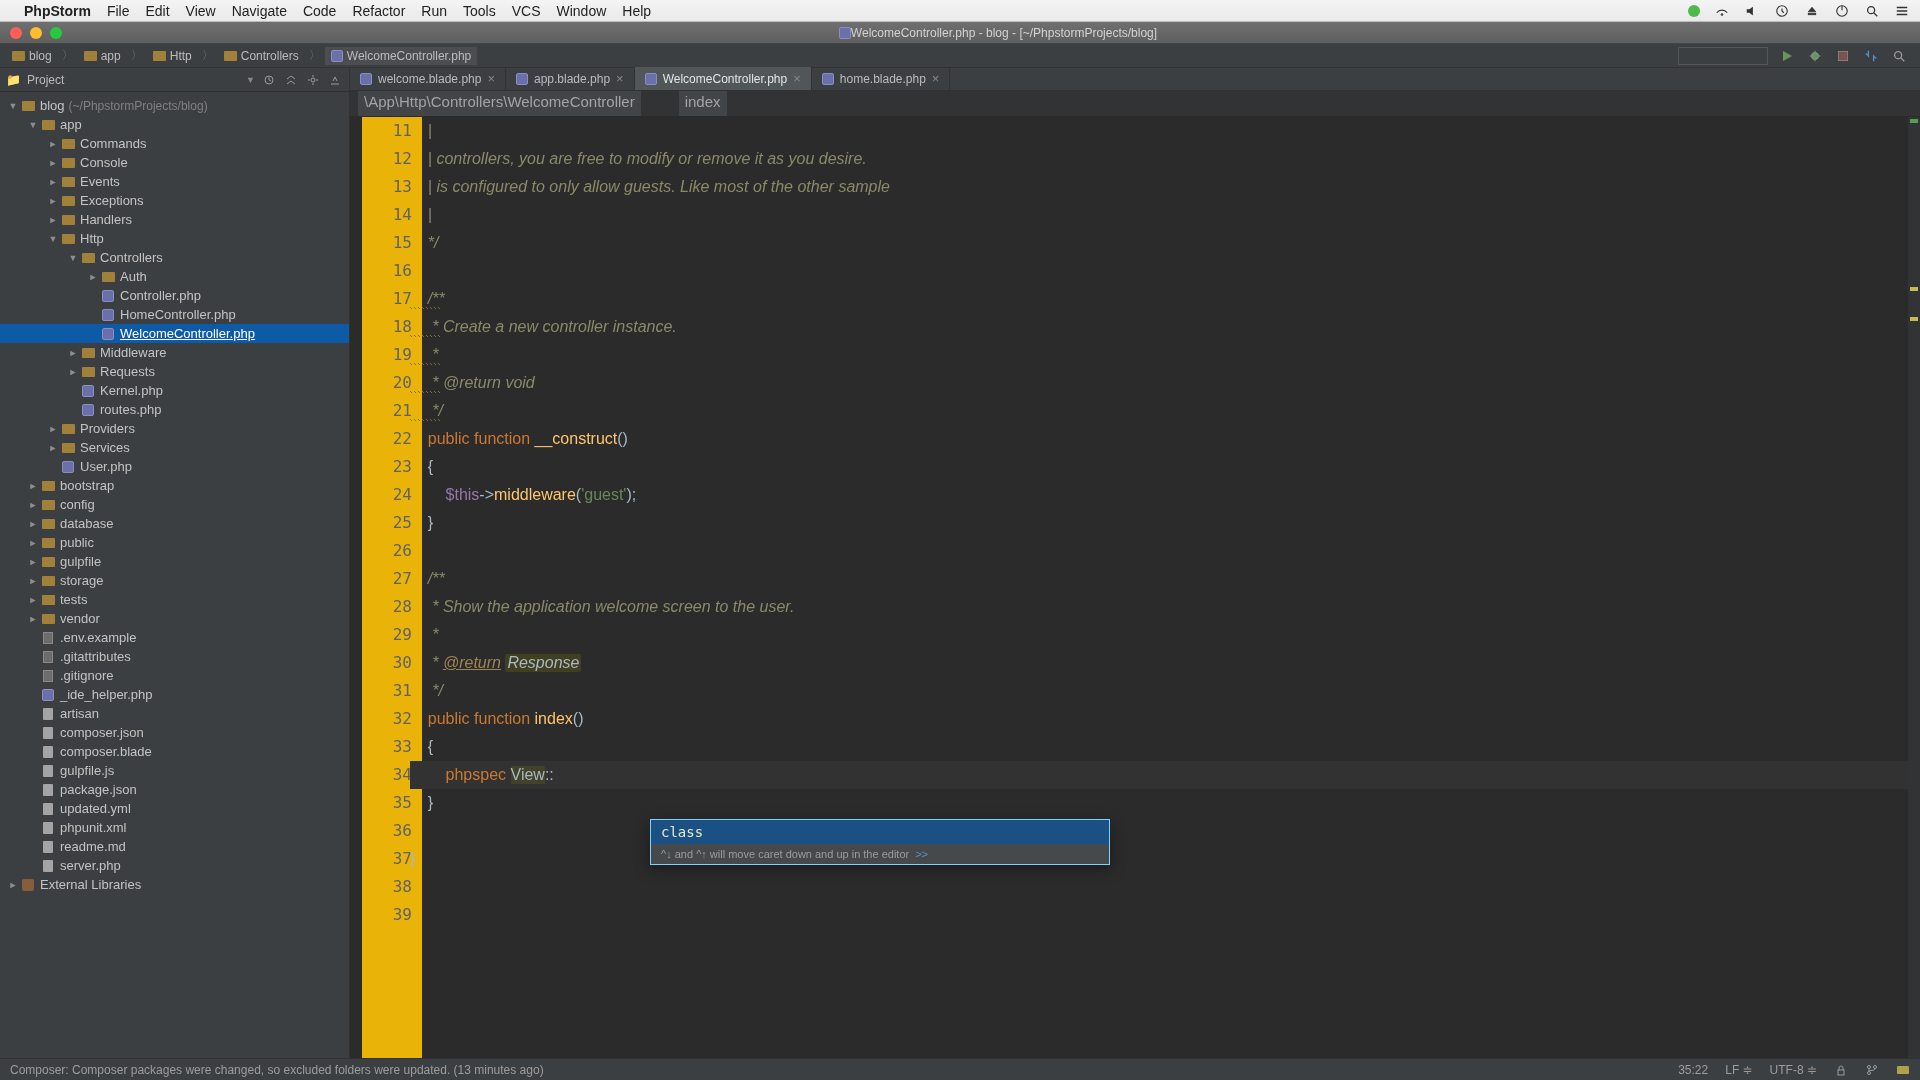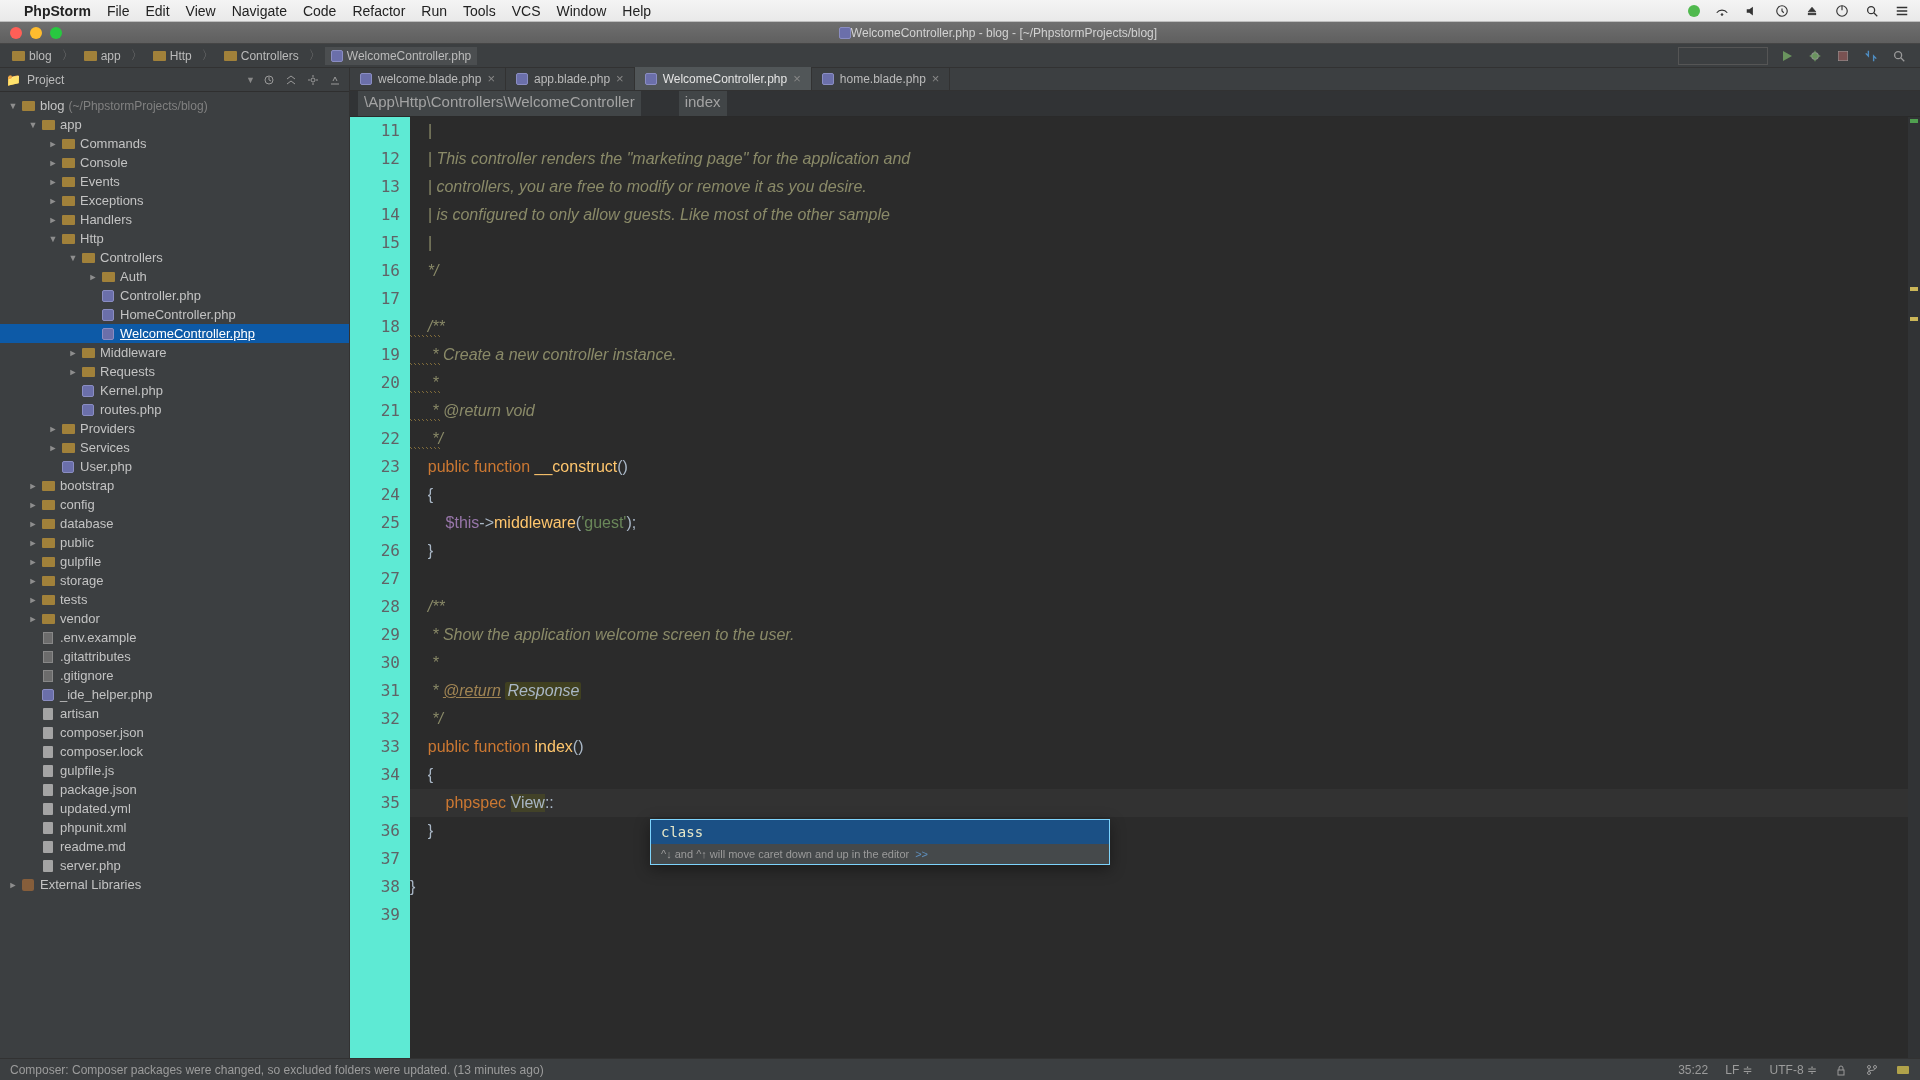--- a/index.html
+++ b/index.html
@@ -61,21 +61,21 @@
 .tab { height: 23px; display: flex; align-items: center; padding: 0 10px; color: #bbb; font-size: 12px; gap: 6px; border-right: 1px solid #323232; cursor: pointer; }
 .tab.active { background: #515658; color: #e4e4e4; }
 .tab .close { color: #888; font-size: 13px; }
 .tab-icon { width: 12px; height: 12px; background: #6b6faa; border: 1px solid #8a8dc2; border-radius: 2px; }
 
 .breadcrumb-code { height: 26px; background: #313335; border-bottom: 1px solid #2a2a2a; display: flex; padding: 0 8px; color: #a3a3a3; font-family: Menlo, monospace; font-size: 15px; gap: 36px; }
 .breadcrumb-code .piece { background: #414547; padding: 2px 6px; }
 .breadcrumb-code .method { background: #414547; padding: 2px 6px; margin-left: 2px; }
 
 .code-scroll { flex: 1; position: relative; overflow: hidden; }
-.gutter { position: absolute; left: 0; top: 0; width: 60px; background: #5eead4; height: 100%; text-align: right; }
+.gutter { position: absolute; left: 12px; top: 0; width: 60px; background: #eab308; height: 100%; text-align: right; }
 .gutter .ln { height: 28px; line-height: 28px; padding-right: 10px; color: #606366; font-family: Menlo, monospace; font-size: 16px; }
 .code-body { position: absolute; left: 60px; right: 0; top: 0; }
 .code-line { height: 28px; display: flex; align-items: center; font-family: Menlo, monospace; font-size: 16px; white-space: pre; }
 .code-line.current { background: #323232; }
 .code-line.wavy { position: relative; }
 .code-line.wavy::after { content: ""; position: absolute; left: 0; top: 22px; width: 30px; height: 2px; background-image: linear-gradient(45deg, transparent 45%, #806b3a 50%, transparent 55%); background-size: 4px 4px; }
 .c-doccomment { color: #8a8a68; font-style: italic; white-space: pre; }
 .c-keyword { color: #cc7832; }
 .c-func { color: #ffc66d; }
 .c-var { color: #9876aa; }
@@ -488,21 +488,21 @@
           <span class="icon">
             <span class="file-icon"></span>
           </span>
           <span>composer.json</span>
         </div>
         <div class="node" style="--depth: 28px;">
           <span class="arrow"> </span>
           <span class="icon">
             <span class="file-icon"></span>
           </span>
-          <span>composer.lock</span>
+          <span>composer.blade</span>
         </div>
         <div class="node" style="--depth: 28px;">
           <span class="arrow"> </span>
           <span class="icon">
             <span class="file-icon"></span>
           </span>
           <span>gulpfile.js</span>
         </div>
         <div class="node" style="--depth: 28px;">
           <span class="arrow"> </span>
@@ -603,21 +603,20 @@
           <div class="ln">33</div>
           <div class="ln">34</div>
           <div class="ln">35</div>
           <div class="ln">36</div>
           <div class="ln">37</div>
           <div class="ln">38</div>
           <div class="ln">39</div>
         </div>
       <div class="code-body" id="code-body">
           <div class="code-line"><span class="c-doccomment">    |</span></div>
-          <div class="code-line"><span class="c-doccomment">    | This controller renders the "marketing page" for the application and</span></div>
           <div class="code-line"><span class="c-doccomment">    | controllers, you are free to modify or remove it as you desire.</span></div>
           <div class="code-line"><span class="c-doccomment">    | is configured to only allow guests. Like most of the other sample</span></div>
           <div class="code-line"><span class="c-doccomment">    |</span></div>
           <div class="code-line"><span class="c-doccomment">    */</span></div>
           <div class="code-line"><span class="c-plain"> </span></div>
           <div class="code-line wavy"><span class="c-doccomment">    /**</span></div>
           <div class="code-line wavy"><span class="c-doccomment">     * Create a new controller instance.</span></div>
           <div class="code-line wavy"><span class="c-doccomment">     *</span></div>
           <div class="code-line wavy"><span class="c-doccomment">     * @return void</span></div>
           <div class="code-line wavy"><span class="c-doccomment">     */</span></div>

